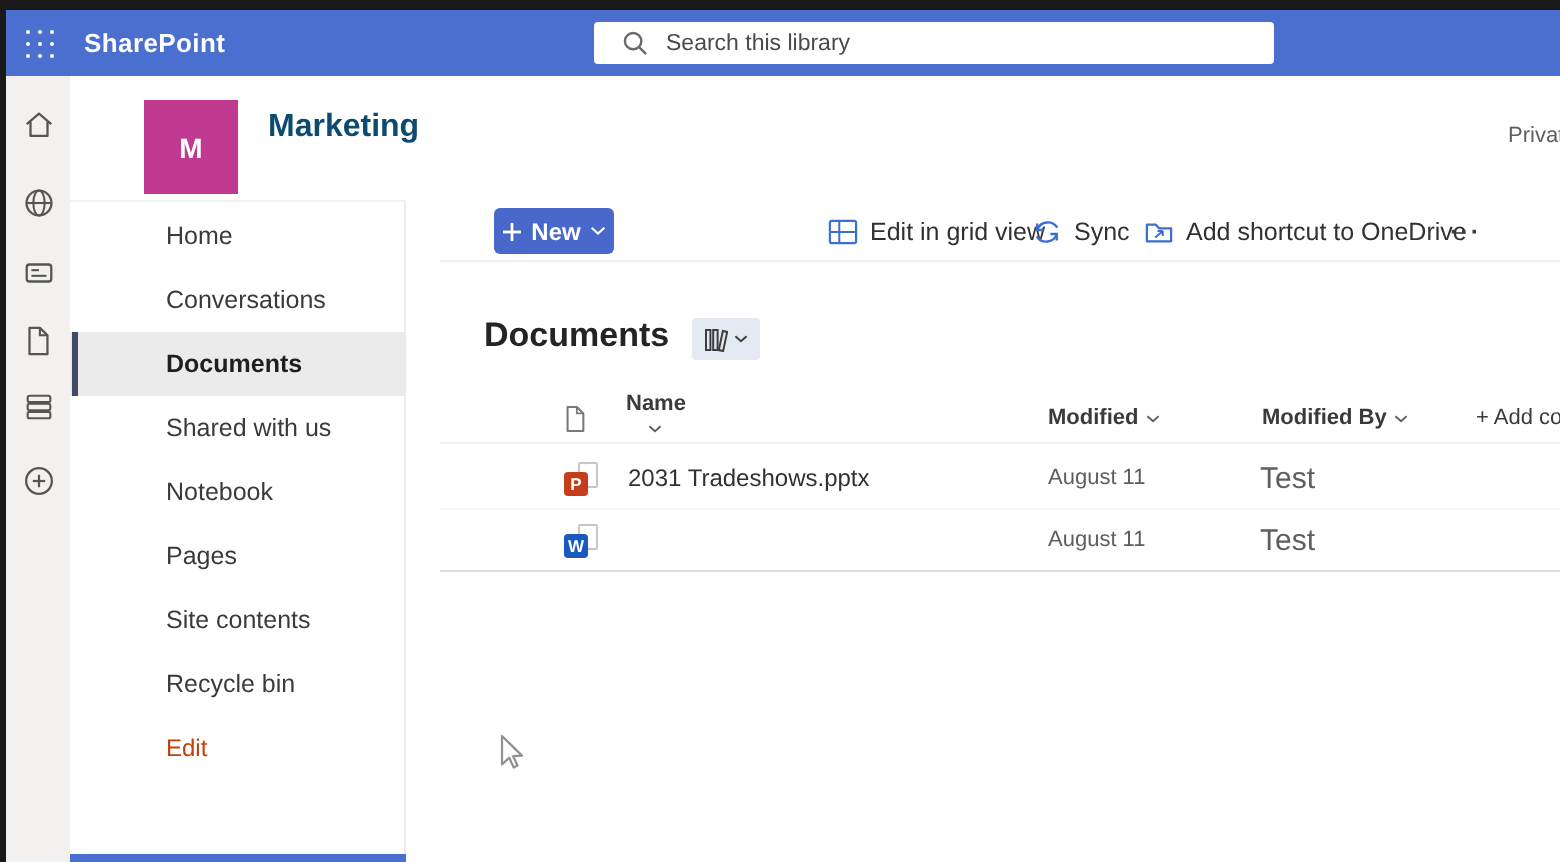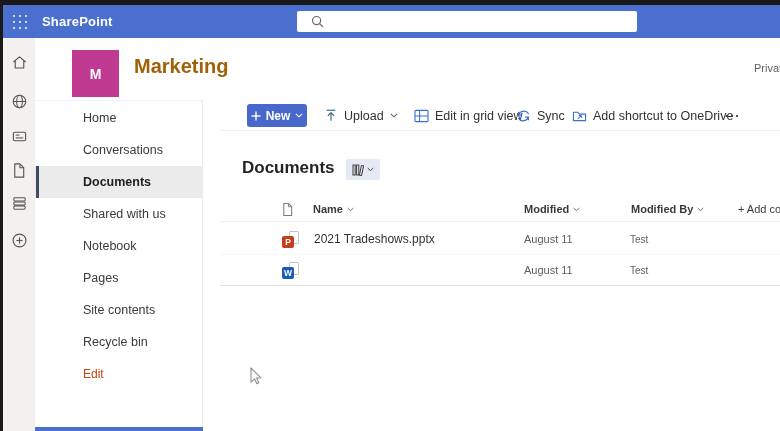--- a/index.html
+++ b/index.html
@@ -27,21 +27,21 @@
   
   .rail { position:absolute; left:3px; top:38px; width:32px; height:393px; background:#f2f1f0; }
   .rail-btn { position:absolute; left:0; width:32px; height:32px; border:none; background:transparent;
               display:flex; align-items:center; justify-content:center; color:#565553; cursor:pointer; }
   .rail-indicator { position:absolute; left:35px; top:152px; width:3px; height:32px; border-radius:2px; background:#4a6fce; }
 
   
   .site-header { position:absolute; left:35px; top:38px; width:745px; height:62px; background:#fff; }
   .site-logo { position:absolute; left:37px; top:12px; width:47px; height:47px; background:#bf3a90; color:#fff;
                display:flex; align-items:center; justify-content:center; font-size:14px; font-weight:700; cursor:pointer; }
-  .site-title { position:absolute; left:99px; top:17px; font-size:20px; font-weight:700; color:#a16207; cursor:pointer; }
+  .site-title { position:absolute; left:99px; top:17px; font-size:16px; font-weight:700; color:#0c4a6e; cursor:pointer; }
   .privacy { position:absolute; left:719px; top:24px; width:26px; overflow:hidden; white-space:nowrap;
              font-size:11px; color:#605e5c; }
 
   
   .leftnav { position:absolute; left:35px; top:100px; width:168px; height:331px; background:#fff;
              border-top:1px solid #f1f1f1; border-right:1px solid #ebebeb; }
   .nav-item { position:absolute; left:0; width:167px; height:32px; display:flex; align-items:center;
               padding-left:48px; font-size:12.5px; color:#3b3a39; cursor:pointer; }
   .nav-item.selected { background:#ebebeb; font-weight:700; color:#201f1e; }
   .nav-accent { position:absolute; left:1px; top:0; width:2.5px; height:32px; background:#404b66; }
@@ -61,29 +61,29 @@
 
   .lib-head { position:absolute; left:0; top:55px; width:576px; height:30px; }
   .lib-title { position:absolute; left:22px; top:3px; font-size:17px; font-weight:700; color:#252423; }
   .view-chip { position:absolute; left:126px; top:4px; width:34px; height:21px; background:#e4e9f4; border:none;
                border-radius:2px; display:flex; align-items:center; justify-content:center; gap:3px;
                color:#3b3a39; cursor:pointer; }
 
   .thead { position:absolute; left:0; top:96px; width:576px; height:26px; border-bottom:1px solid #f0f0f0;
            font-size:11px; font-weight:700; color:#3b3a39; }
   .th { position:absolute; top:0; height:26px; display:flex; align-items:center; gap:4px; cursor:pointer; }
-  .th-icon { left:61px; } .th-name { left:93px; } .th-mod { left:304px; } .th-modby { left:411px; }
+  .th-icon { left:61px; } .th-name { left:93px;flex-direction:column; } .th-mod { left:304px; } .th-modby { left:411px; }
   .th-add { left:518px; width:58px; overflow:hidden; white-space:nowrap; font-weight:400; color:#3b3a39; }
 
   .row { position:absolute; left:0; width:576px; height:31px; cursor:pointer; }
   .row1 { top:124px; border-bottom:1px solid #f7f7f7; }
   .row2 { top:155px; border-bottom:1px solid #e1dfdd; }
   .cell-name { position:absolute; left:94px; top:0; line-height:31px; font-size:12px; color:#323130; }
   .cell-mod  { position:absolute; left:304px; top:0; line-height:31px; font-size:11px; color:#605e5c; }
-  .cell-modby{ position:absolute; left:410px; top:0; line-height:31px; font-size:10px; color:#605e5c; }
+  .cell-modby{ position:absolute; left:410px; top:0; line-height:31px; font-size:15px; color:#605e5c; }
 
   .ficon { position:absolute; left:62px; top:7px; width:17px; height:17px; }
   .ficon .page { position:absolute; right:0; top:0; width:10px; height:13px; background:#fff;
                  border:1px solid #c8c6c4; border-radius:1px; }
   .ficon .badge { position:absolute; left:0; bottom:0; width:12px; height:12px; border-radius:2px; color:#fff;
                   font-size:8.5px; font-weight:700; display:flex; align-items:center; justify-content:center; }
   .badge-pptx { background:#c43e1c; }
   .badge-docx { background:#185abd; }
 
   .bottom-bar { position:absolute; left:35px; top:427px; width:168px; height:4px; background:#4a6fce; }
@@ -108,20 +108,21 @@
         <i></i>
         <i></i>
         <i></i>
     </button>
     <span class="suite-title">SharePoint</span>
     <div class="searchbox">
       <svg width="13" height="13" viewBox="0 0 14 14">
         <circle cx="6" cy="6" r="4.4" fill="none" stroke="#6a6a6a" stroke-width="1.3"></circle>
         <line x1="9.3" y1="9.3" x2="12.6" y2="12.6" stroke="#6a6a6a" stroke-width="1.3" stroke-linecap="round"></line>
       </svg>
+      <input placeholder="Search this library" style="">
     </div>
   </header>
 
   <aside class="rail">
     <button class="rail-btn" style="top:8px">
       <svg width="17" height="17" viewBox="0 0 18 18">
           <path d="M2.5 8.5 L9 3 L15.5 8.5 M4.5 7.3 V14.8 H13.5 V7.3" fill="none" stroke="currentColor" stroke-width="1.2" stroke-linejoin="round"></path>
         </svg>
     </button>
     <button class="rail-btn" style="top:47px">
@@ -191,31 +192,20 @@
         <svg width="10" height="10" viewBox="0 0 10 10">
             <line x1="5" y1="0.5" x2="5" y2="9.5" stroke="#fff" stroke-width="1.4"></line>
             <line x1="0.5" y1="5" x2="9.5" y2="5" stroke="#fff" stroke-width="1.4"></line>
           </svg>
         <span>New</span>
         <svg class="chev" width="8" height="5" viewBox="0 0 10 6">
             <path d="M1 1 L5 4.6 L9 1" fill="none" stroke="#fff" stroke-width="1.3"></path>
           </svg>
       </button>
 
-      <button class="tool-group g-upload">
-        <svg width="14" height="15" viewBox="0 0 16 16">
-            <line x1="3" y1="2" x2="13" y2="2" stroke="#44708c" stroke-width="1.4"></line>
-            <line x1="8" y1="14" x2="8" y2="5" stroke="#44708c" stroke-width="1.4"></line>
-            <path d="M4.4 8.4 L8 4.8 L11.6 8.4" fill="none" stroke="#44708c" stroke-width="1.4"></path>
-          </svg>
-        <span>Upload</span>
-        <svg class="chev" width="8" height="5" viewBox="0 0 10 6">
-            <path d="M1 1 L5 4.6 L9 1" fill="none" stroke="#605e5c" stroke-width="1.3"></path>
-          </svg>
-      </button>
 
       <button class="tool-group g-grid">
         <svg width="15" height="14" viewBox="0 0 16 15">
             <rect x="1" y="1.5" width="14" height="12" rx="1" fill="none" stroke="#3b6fd0" stroke-width="1.2"></rect>
             <line x1="6" y1="1.5" x2="6" y2="13.5" stroke="#3b6fd0" stroke-width="1.1"></line>
             <line x1="1" y1="7.5" x2="15" y2="7.5" stroke="#3b6fd0" stroke-width="1.1"></line>
           </svg>
         <span>Edit in grid view</span>
       </button>
 
@@ -282,21 +272,21 @@
           </svg>
       </div>
       <div class="th th-add">+ Add column</div>
     </div>
 
     <div class="row row1">
       <div class="ficon">
         <div class="page"></div>
         <div class="badge badge-pptx">P</div>
       </div>
-      <span class="cell-name">2021 Tradeshows.pptx</span>
+      <span class="cell-name">2031 Tradeshows.pptx</span>
       <span class="cell-mod">August 11</span>
       <span class="cell-modby">Test</span>
     </div>
 
     <div class="row row2">
       <div class="ficon">
         <div class="page"></div>
         <div class="badge badge-docx">W</div>
       </div>
       <span class="cell-mod">August 11</span>

